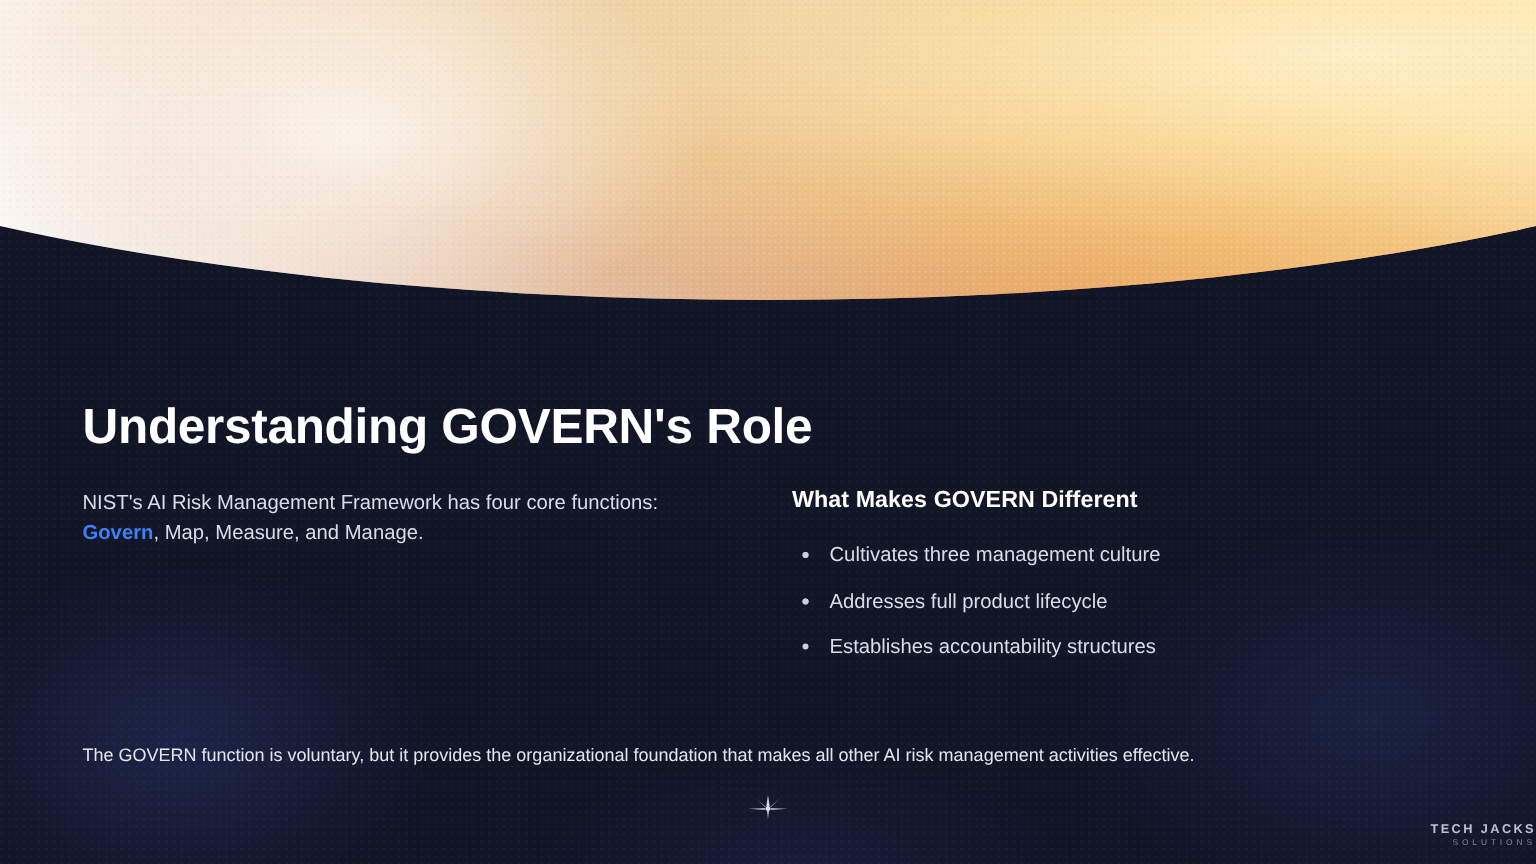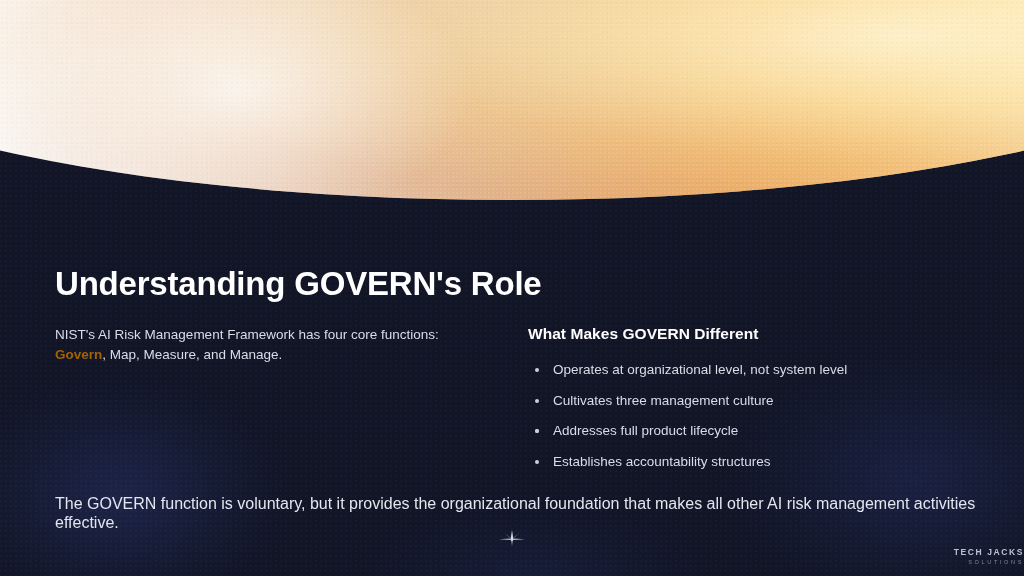--- a/index.html
+++ b/index.html
@@ -152,21 +152,21 @@
 
   .para {
     font-size: 13.5px;
     line-height: 20px;
     color: #d9dde8;
     margin: 0 0 18px 0;
     max-width: 425px;
   }
   .para:last-child { margin-bottom: 0; }
   .accent {
-    color: #a16207;
+    color: #3b82f6;
     font-weight: bold;
   }
 
   .bullets {
     list-style: none;
     margin: 0;
     padding: 0;
   }
   .bullets li {
     position: relative;
@@ -186,21 +186,21 @@
     height: 4px;
     border-radius: 50%;
     background: #c9cfdd;
   }
 
   .footnote {
     position: absolute;
     left: 55px;
     top: 494px;
     width: 930px;
-    font-size: 16px;
+    font-size: 12px;
     line-height: 19px;
     color: #e2e6ef;
   }
 
   
   .logo {
     position: absolute;
     left: 0;
     top: 530px;
     width: 1024px;
@@ -255,21 +255,21 @@
     <div class="col col-left">
 
       <p class="para"><span>NIST's AI Risk Management Framework has four core functions: </span><span class="accent">Govern</span><span>, Map, Measure, and Manage.</span></p>
 
     </div>
 
     <div class="col col-right">
       <div class="col-heading">What Makes GOVERN Different</div>
 
       <ul class="bullets">
-        <li><span class="dot"></span><span>Operates at organizational level, not system level</span></li>
+        <li><span class="dot"></span></li>
         <li><span class="dot"></span><span>Cultivates three management culture</span></li>
         <li><span class="dot"></span></li>
         <li><span class="dot"></span><span>Addresses full product lifecycle</span></li>
         <li><span class="dot"></span><span>Establishes accountability structures</span></li>
       </ul>
     </div>
 
     <div class="footnote">The GOVERN function is voluntary, but it provides the organizational foundation that makes all other AI risk management activities effective.</div>
 
     <div class="logo">

